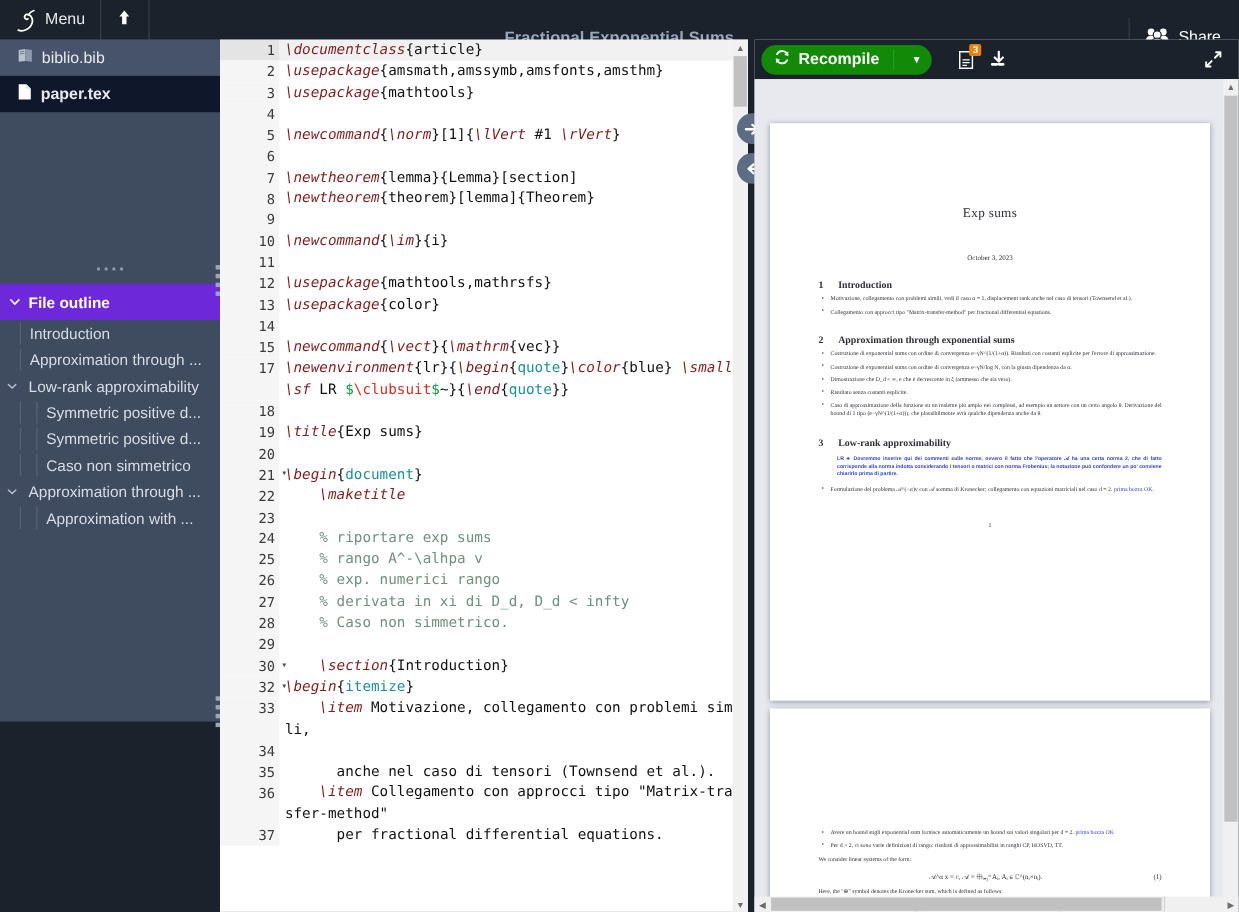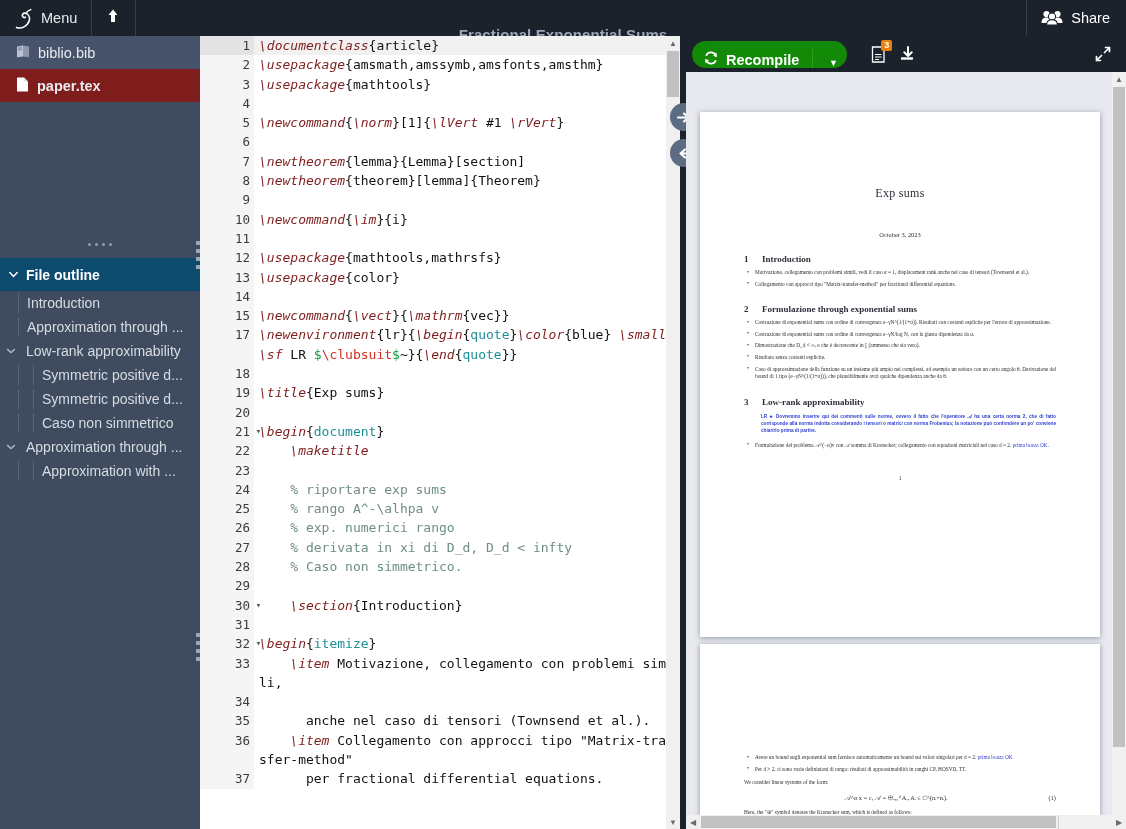--- a/index.html
+++ b/index.html
@@ -29,51 +29,51 @@
     width:44px; height:36px; display:flex; align-items:center; justify-content:center;
     border-right:1px solid #38404c;
   }
   .project-title {
     position:absolute; left:0; right:0; top:16px; height:36px;
     display:flex; align-items:center; justify-content:center;
     color:#9aa7bb; font-size:15px; font-weight:bold;
     pointer-events:none; letter-spacing:.1px;
   }
   .share-btn {
-    position:absolute; right:0; top:0; height:36px;
+    position:absolute; right:0; top:16px; height:36px;
     display:flex; align-items:center; gap:8px; padding:0 16px 0 14px;
     border-left:1px solid #38404c; color:#ffffff; font-size:14.5px;
   }
 
   
   .leftpanel {
-    position:absolute; left:0; top:36px; width:200px; height:793px;
+    position:absolute; left:0; top:36px; width:200px; height:620px;
     background:#3f4b5f;
   }
   .filetree { position:absolute; left:0; top:0; width:200px; height:194px; }
   .file-row {
     height:33px; display:flex; align-items:center; gap:8px;
     padding-left:16px; color:#e8eaed; font-size:14.5px;
   }
   .file-row.bib { background:#47536a; }
-  .file-row.active { background:#7f1d1d; }
+  .file-row.active { background:#0f172a; }
   .file-row.active .fname { font-weight:bold; }
   .fname { white-space:nowrap; overflow:hidden; }
 
   .hdrag {
     position:absolute; left:0; top:194px; width:200px; height:28px;
     display:flex; align-items:center; justify-content:center;
   }
   .hdots { display:flex; gap:4px; }
   .hdots i { width:3px; height:3px; background:#8f9bb0; border-radius:50%; display:block; }
 
   .outline-head {
     position:absolute; left:0; top:222px; width:200px; height:33px;
     display:flex; align-items:center; gap:7px; padding-left:8px;
-    background:#0c4a6e; color:#ffffff; font-size:14px; font-weight:bold;
+    background:#6d28d9; color:#ffffff; font-size:14px; font-weight:bold;
     border-top:1px solid #4b5costyle;
   }
   .outline-list { position:absolute; left:0; top:255px; width:200px; }
   .ol-item {
     position:relative; height:24px; display:flex; align-items:center;
     color:#d7dce4; font-size:14px; white-space:nowrap;
   }
   .ol-item .caret { width:14px; margin-left:4px; flex:0 0 14px; display:flex;
                     align-items:center; justify-content:center; }
   .ol-item .guide { width:1px; align-self:stretch; background:#5a6579; margin:2px 0; flex:0 0 1px; }
@@ -128,21 +128,21 @@
   
   .pdfpane {
     position:absolute; left:686px; top:36px; width:440px; height:793px;
     background:#e7e9ee;
   }
   .pdf-toolbar {
     position:absolute; left:0; top:0; width:440px; height:36px;
     background:#1b222c; display:flex; align-items:center; padding-left:6px;
   }
   .recompile {
-    display:flex; align-items:flex-end; height:27px; background:#138a07;
+    display:flex; align-items:center; height:27px; background:#138a07;
     border-radius:14px; color:#fff; font-size:14.5px; font-weight:bold;
     padding:0 4px 0 12px; gap:8px;
   }
   .recompile .caret-sep { width:1px; height:19px; background:#2aa018; margin:0 2px 0 5px;}
   .rc-caret { width:20px; text-align:center; font-size:9px; }
   .pdf-tool-icon { width:30px; height:36px; display:flex; align-items:center;
                    justify-content:center; position:relative; }
   .logs-badge {
     position:absolute; top:4px; right:1px; background:#e8820c; color:#fff;
     font-size:9px; font-weight:bold; border-radius:2px; padding:0 3px; line-height:11px;
@@ -451,24 +451,20 @@
         </div>
         <div class="ed-line">
           <div class="gut">29</div>
           <div class="code">&nbsp;</div>
         </div>
         <div class="ed-line">
           <div class="gut">30<span class="fold">▾</span></div>
           <div class="code"><span>    </span><span class="k">\section</span><span>{Introduction}</span></div>
         </div>
         <div class="ed-line">
-          <div class="gut">31</div>
-          <div class="code">&nbsp;</div>
-        </div>
-        <div class="ed-line">
           <div class="gut">32<span class="fold">▾</span></div>
           <div class="code"><span class="k">\begin</span><span>{</span><span class="t">itemize</span><span>}</span></div>
         </div>
         <div class="ed-line">
           <div class="gut">33</div>
           <div class="code"><span>    </span><span class="k">\item</span><span> Motivazione, collegamento con problemi simili,</span></div>
         </div>
         <div class="ed-line">
           <div class="gut">34</div>
         </div>
@@ -554,21 +550,21 @@
             <span class="num">1</span>
             <span>Introduction</span>
           </div>
           <ul class="pdf-ul">
             <li>Motivazione, collegamento con problemi simili, vedi il caso α = 1, displacement rank anche nel caso di tensori (Townsend et al.).</li>
             <li>Collegamento con approcci tipo "Matrix-transfer-method" per fractional differential equations.</li>
           </ul>
 
           <div class="pdf-h">
             <span class="num">2</span>
-            <span>Formulazione through exponential sums</span>
+            <span>Approximation through exponential sums</span>
           </div>
           <ul class="pdf-ul">
             <li>Costruzione di exponential sums con ordine di convergenza e−γN^(1/(1+α)). Risultati con costanti esplicite per l'errore di approssimazione.</li>
             <li>Costruzione di exponential sums con ordine di convergenza e−γN/log N, con la giusta dipendenza da α.</li>
             <li>Dimostrazione che D_d &lt; ∞, e che è decrescente in ξ (ammesso che sia vero).</li>
             <li>Risultato senza costanti esplicite.</li>
             <li>Caso di approssimazione della funzione su un insieme più ampio nei complessi, ad esempio un settore con un certo angolo θ. Derivazione del bound di 1 tipo (e−γN^(1/(1+α))), che plausibilmente avrà qualche dipendenza anche da θ.</li>
           </ul>
 
           <div class="pdf-h">

